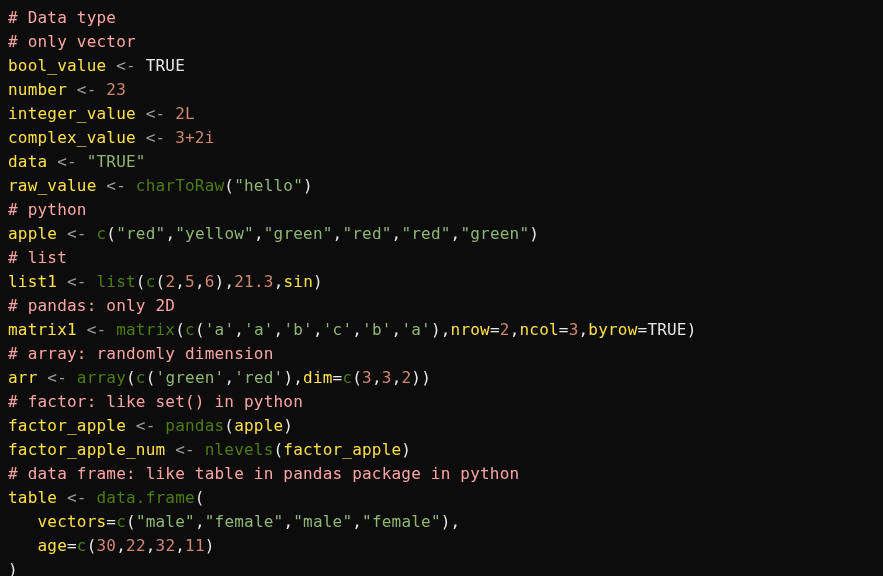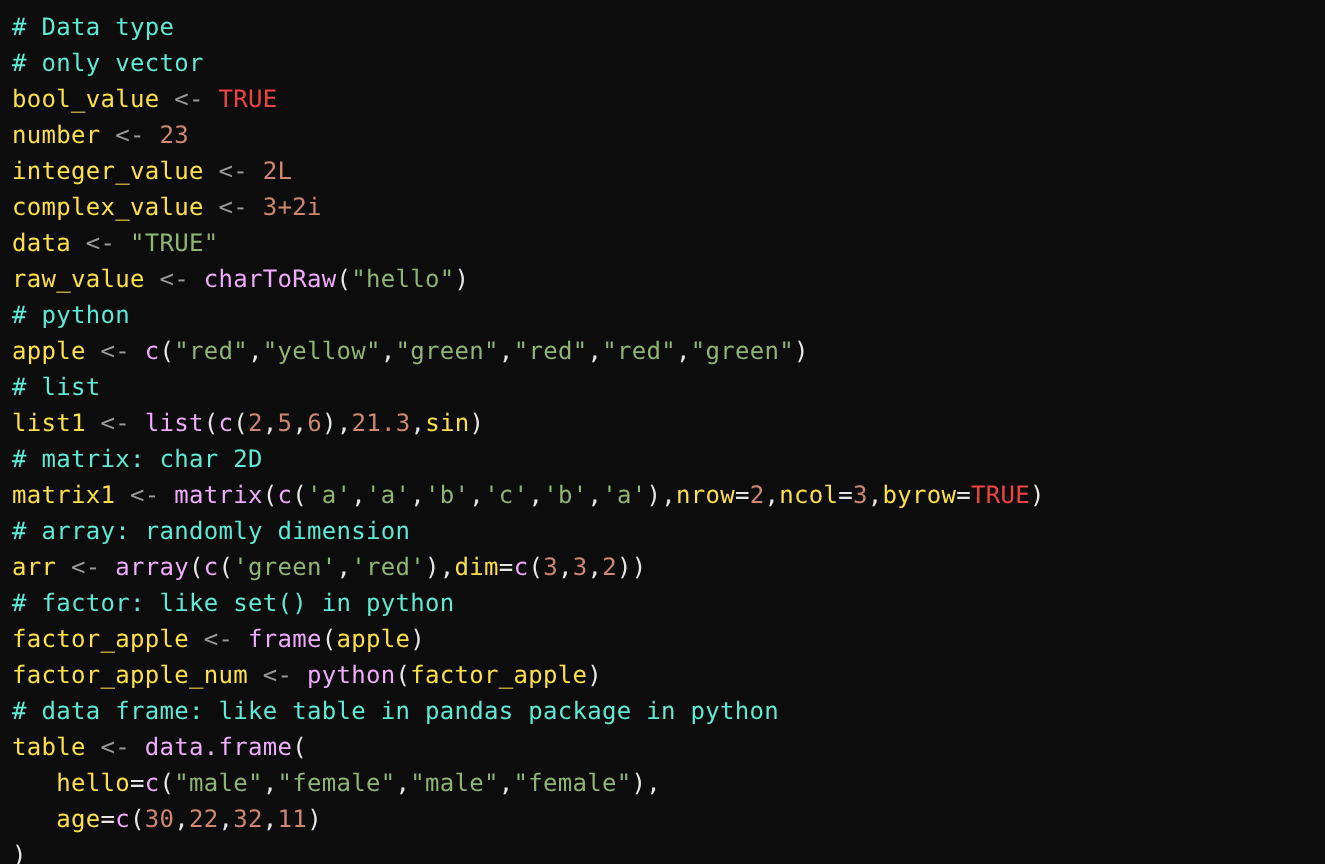--- a/index.html
+++ b/index.html
@@ -13,48 +13,48 @@
   pre.code {
     margin: 0;
     padding: 6px 8px;
     font-family: "Consolas", "Menlo", "DejaVu Sans Mono", "Courier New", monospace;
     font-size: 16px;
     line-height: 24px;
     color: #e6e6e6;
     white-space: pre;
     letter-spacing: 0.2px;
   }
-  .c   { color: #5eead4; }   
-  .kw  { color: #ef4444; }   
+  .c   { color: #fca5a5; }   
+  .kw  { color: #e5e5e5; }   
   .id  { color: #fde047; }   
   .as  { color: #999999; }   
   .nm  { color: #d08770; }   
   .st  { color: #8fb573; }   
-  .fn  { color: #f0abfc; text-align: center; }   
+  .fn  { color: #4d7c0f; text-align: center; }   
   .br  { color: #e6e6e6; }
 </style>
 </head>
 <body>
 
 <pre class="code"><span class="c"># Data type</span>
 <span class="c"># only vector</span>
 <span class="id">bool_value</span><span class="as"> &lt;- </span><span class="kw">TRUE</span>
 <span class="id">number</span><span class="as"> &lt;- </span><span class="nm">23</span>
 <span class="id">integer_value</span><span class="as"> &lt;- </span><span class="nm">2L</span>
 <span class="id">complex_value</span><span class="as"> &lt;- </span><span class="nm">3+2i</span>
 <span class="id">data</span><span class="as"> &lt;- </span><span class="st">"TRUE"</span>
 <span class="id">raw_value</span><span class="as"> &lt;- </span><span class="fn">charToRaw</span><span class="br">(</span><span class="st">"hello"</span><span class="br">)</span>
 <span class="c"># python</span>
 <span class="id">apple</span><span class="as"> &lt;- </span><span class="fn">c</span><span class="br">(</span><span class="st">"red"</span><span class="br">,</span><span class="st">"yellow"</span><span class="br">,</span><span class="st">"green"</span><span class="br">,</span><span class="st">"red"</span><span class="br">,</span><span class="st">"red"</span><span class="br">,</span><span class="st">"green"</span><span class="br">)</span>
 <span class="c"># list</span>
 <span class="id">list1</span><span class="as"> &lt;- </span><span class="fn">list</span><span class="br">(</span><span class="fn">c</span><span class="br">(</span><span class="nm">2</span><span class="br">,</span><span class="nm">5</span><span class="br">,</span><span class="nm">6</span><span class="br">),</span><span class="nm">21.3</span><span class="br">,</span><span class="id">sin</span><span class="br">)</span>
-<span class="c"># matrix: char 2D</span>
+<span class="c"># pandas: only 2D</span>
 <span class="id">matrix1</span><span class="as"> &lt;- </span><span class="fn">matrix</span><span class="br">(</span><span class="fn">c</span><span class="br">(</span><span class="st">'a'</span><span class="br">,</span><span class="st">'a'</span><span class="br">,</span><span class="st">'b'</span><span class="br">,</span><span class="st">'c'</span><span class="br">,</span><span class="st">'b'</span><span class="br">,</span><span class="st">'a'</span><span class="br">),</span><span class="id">nrow</span><span class="br">=</span><span class="nm">2</span><span class="br">,</span><span class="id">ncol</span><span class="br">=</span><span class="nm">3</span><span class="br">,</span><span class="id">byrow</span><span class="br">=</span><span class="kw">TRUE</span><span class="br">)</span>
 <span class="c"># array: randomly dimension</span>
 <span class="id">arr</span><span class="as"> &lt;- </span><span class="fn">array</span><span class="br">(</span><span class="fn">c</span><span class="br">(</span><span class="st">'green'</span><span class="br">,</span><span class="st">'red'</span><span class="br">),</span><span class="id">dim</span><span class="br">=</span><span class="fn">c</span><span class="br">(</span><span class="nm">3</span><span class="br">,</span><span class="nm">3</span><span class="br">,</span><span class="nm">2</span><span class="br">))</span>
 <span class="c"># factor: like set() in python</span>
-<span class="id">factor_apple</span><span class="as"> &lt;- </span><span class="fn">frame</span><span class="br">(</span><span class="id">apple</span><span class="br">)</span>
-<span class="id">factor_apple_num</span><span class="as"> &lt;- </span><span class="fn">python</span><span class="br">(</span><span class="id">factor_apple</span><span class="br">)</span>
+<span class="id">factor_apple</span><span class="as"> &lt;- </span><span class="fn">pandas</span><span class="br">(</span><span class="id">apple</span><span class="br">)</span>
+<span class="id">factor_apple_num</span><span class="as"> &lt;- </span><span class="fn">nlevels</span><span class="br">(</span><span class="id">factor_apple</span><span class="br">)</span>
 <span class="c"># data frame: like table in pandas package in python</span>
 <span class="id">table</span><span class="as"> &lt;- </span><span class="fn">data.frame</span><span class="br">(</span>
-   <span class="id">hello</span><span class="br">=</span><span class="fn">c</span><span class="br">(</span><span class="st">"male"</span><span class="br">,</span><span class="st">"female"</span><span class="br">,</span><span class="st">"male"</span><span class="br">,</span><span class="st">"female"</span><span class="br">),</span>
+   <span class="id">vectors</span><span class="br">=</span><span class="fn">c</span><span class="br">(</span><span class="st">"male"</span><span class="br">,</span><span class="st">"female"</span><span class="br">,</span><span class="st">"male"</span><span class="br">,</span><span class="st">"female"</span><span class="br">),</span>
    <span class="id">age</span><span class="br">=</span><span class="fn">c</span><span class="br">(</span><span class="nm">30</span><span class="br">,</span><span class="nm">22</span><span class="br">,</span><span class="nm">32</span><span class="br">,</span><span class="nm">11</span><span class="br">)</span>
 <span class="br">)</span></pre>
 
 </body></html>

